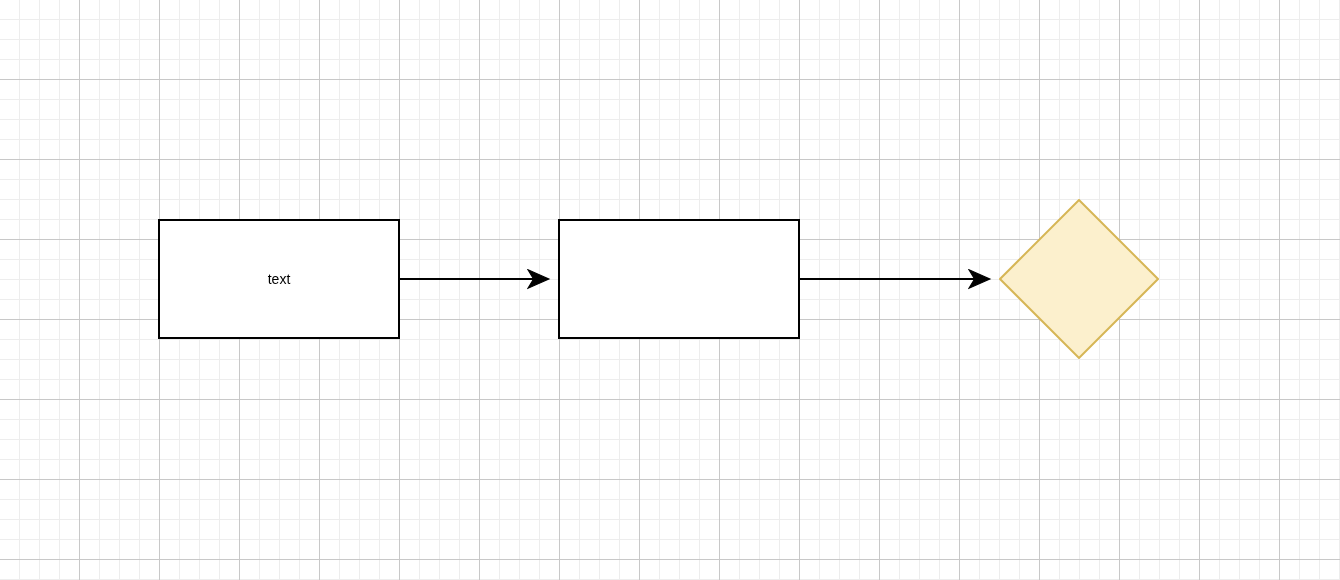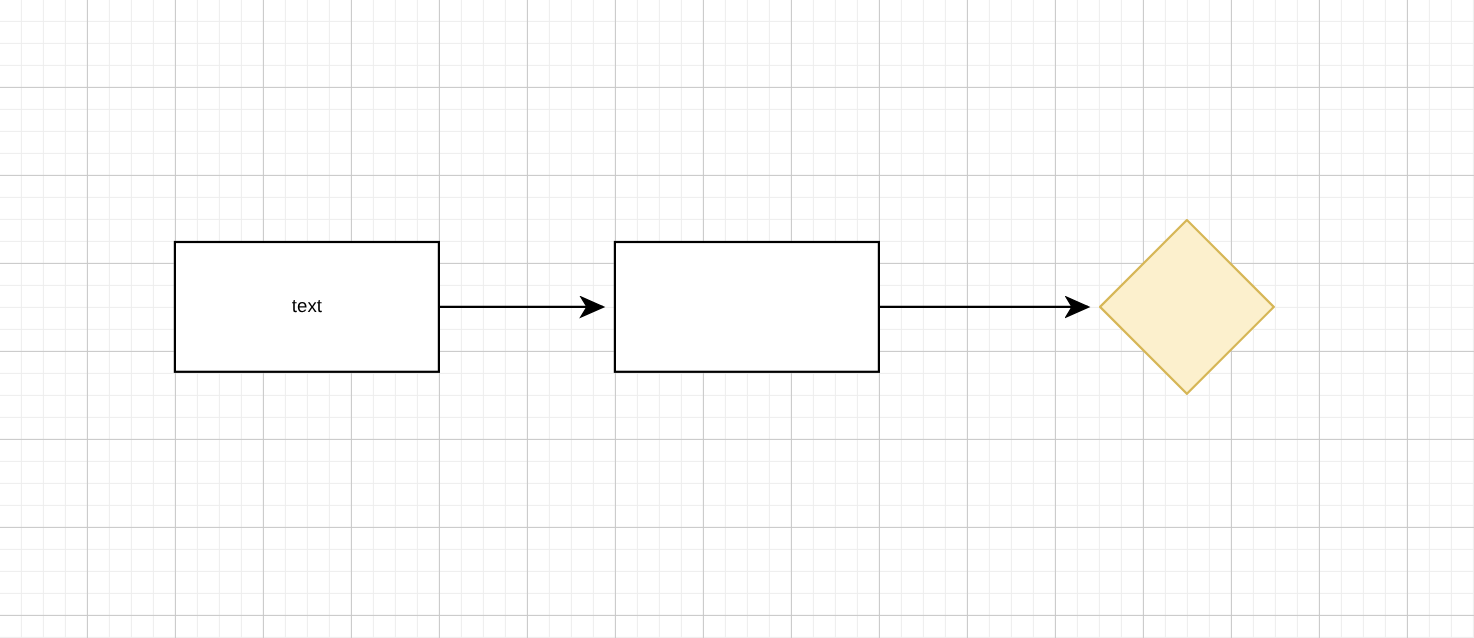--- a/index.html
+++ b/index.html
@@ -37,21 +37,21 @@
     position: absolute;
     inset: 0;
     pointer-events: none;
   }
   .shapes-layer {
     position: absolute;
     inset: 0;
   }
   .shape-label {
     font-family: "Liberation Sans", sans-serif;
-    font-size: 17px;
+    font-size: 14px;
     line-height: 1.2;
     color: #000000;
     text-align: center;
     white-space: nowrap;
     pointer-events: none;
     user-select: none;
   }
   .node-rect {
     position: absolute;
     box-sizing: border-box;

